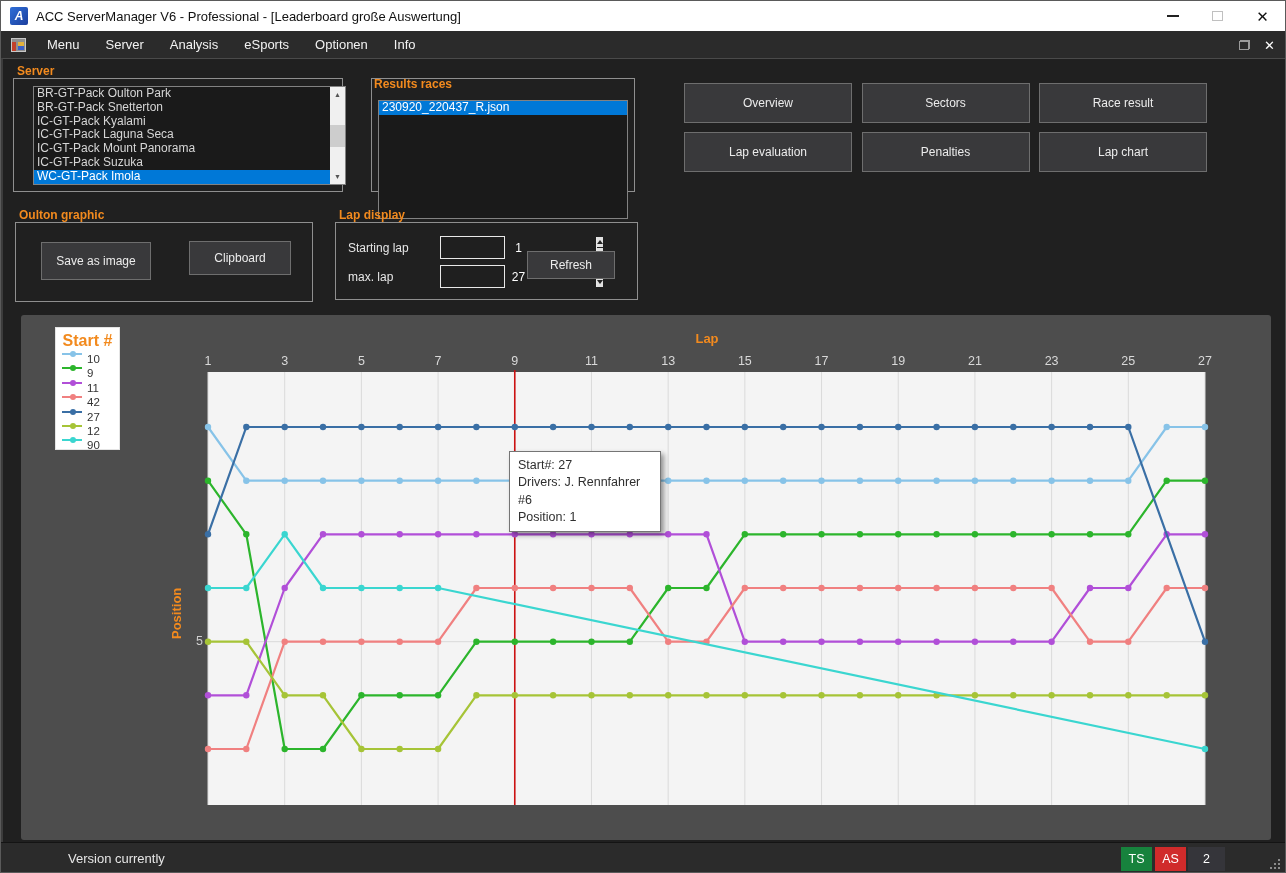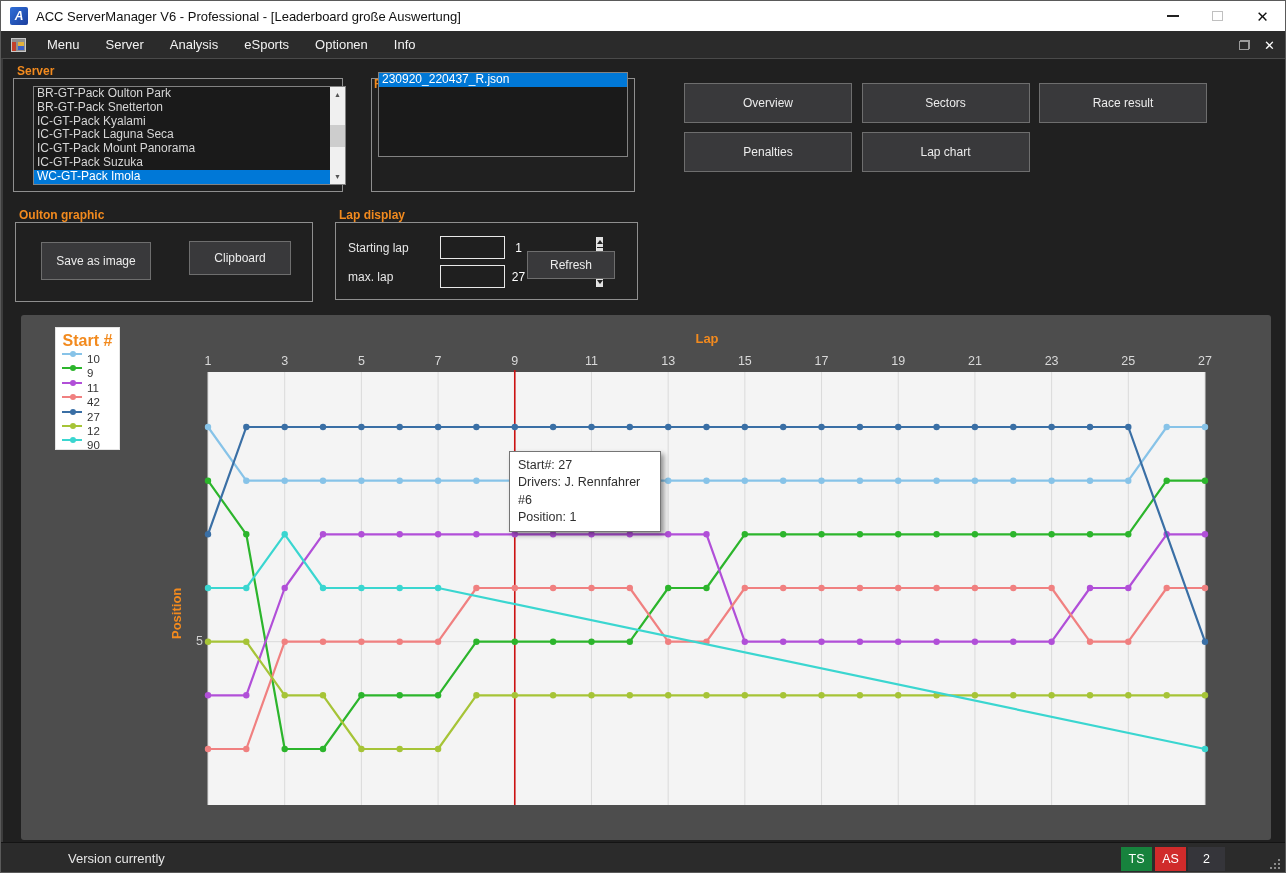--- a/index.html
+++ b/index.html
@@ -149,28 +149,29 @@
         <div class="scroll-arrow">▲</div>
         <div class="scroll-track">
             <div class="scroll-thumb"></div>
           </div>
         <div class="scroll-arrow">▼</div>
       </div>
     </div>
 
     <div class="group-label" style="left:371px;top:18px">Results races</div>
     <div class="groupbox" style="left:368px;top:19px;width:264px;height:114px"></div>
-    <div class="listbox" style="left:375px;top:13px;width:250px;height:85px" id="results-listbox">
+    <div class="listbox" style="left:375px;top:41px;width:250px;height:119px" id="results-listbox">
         <div class="lb-item selected">230920_220437_R.json</div>
       </div>
 
     <div class="nav-grid" style="top:24px" id="nav-grid">
         <button class="btn">Overview</button>
         <button class="btn">Sectors</button>
         <button class="btn">Race result</button>
+        <button class="btn">Lap evaluation</button>
         <button class="btn">Penalties</button>
         <button class="btn">Lap chart</button>
       </div>
 
     <div class="group-label" style="left:16px;top:149px">Oulton graphic</div>
     <div class="groupbox" style="left:12px;top:163px;width:298px;height:80px"></div>
     <button class="btn" style="position:absolute;left:38px;top:183px;width:110px;height:38px">Save as image</button>
     <button class="btn" style="position:absolute;left:186px;top:182px;width:102px;height:34px">Clipboard</button>
 
     <div class="group-label" style="left:336px;top:149px">Lap display</div>

